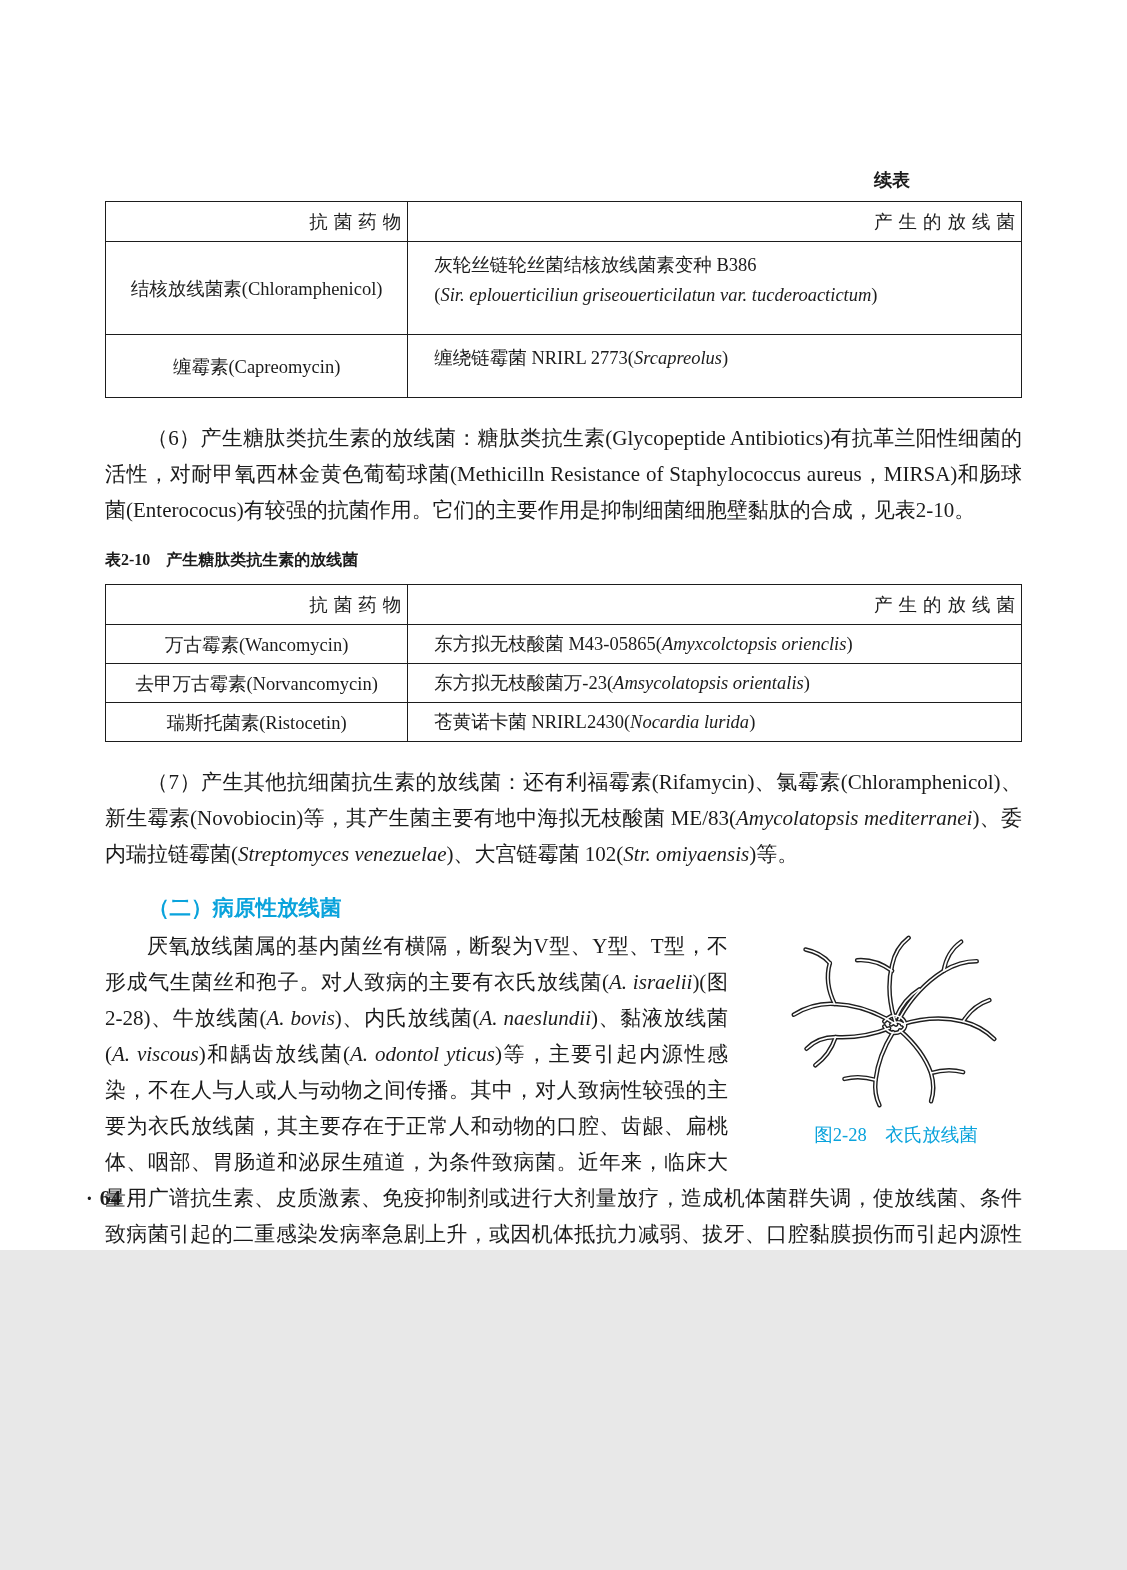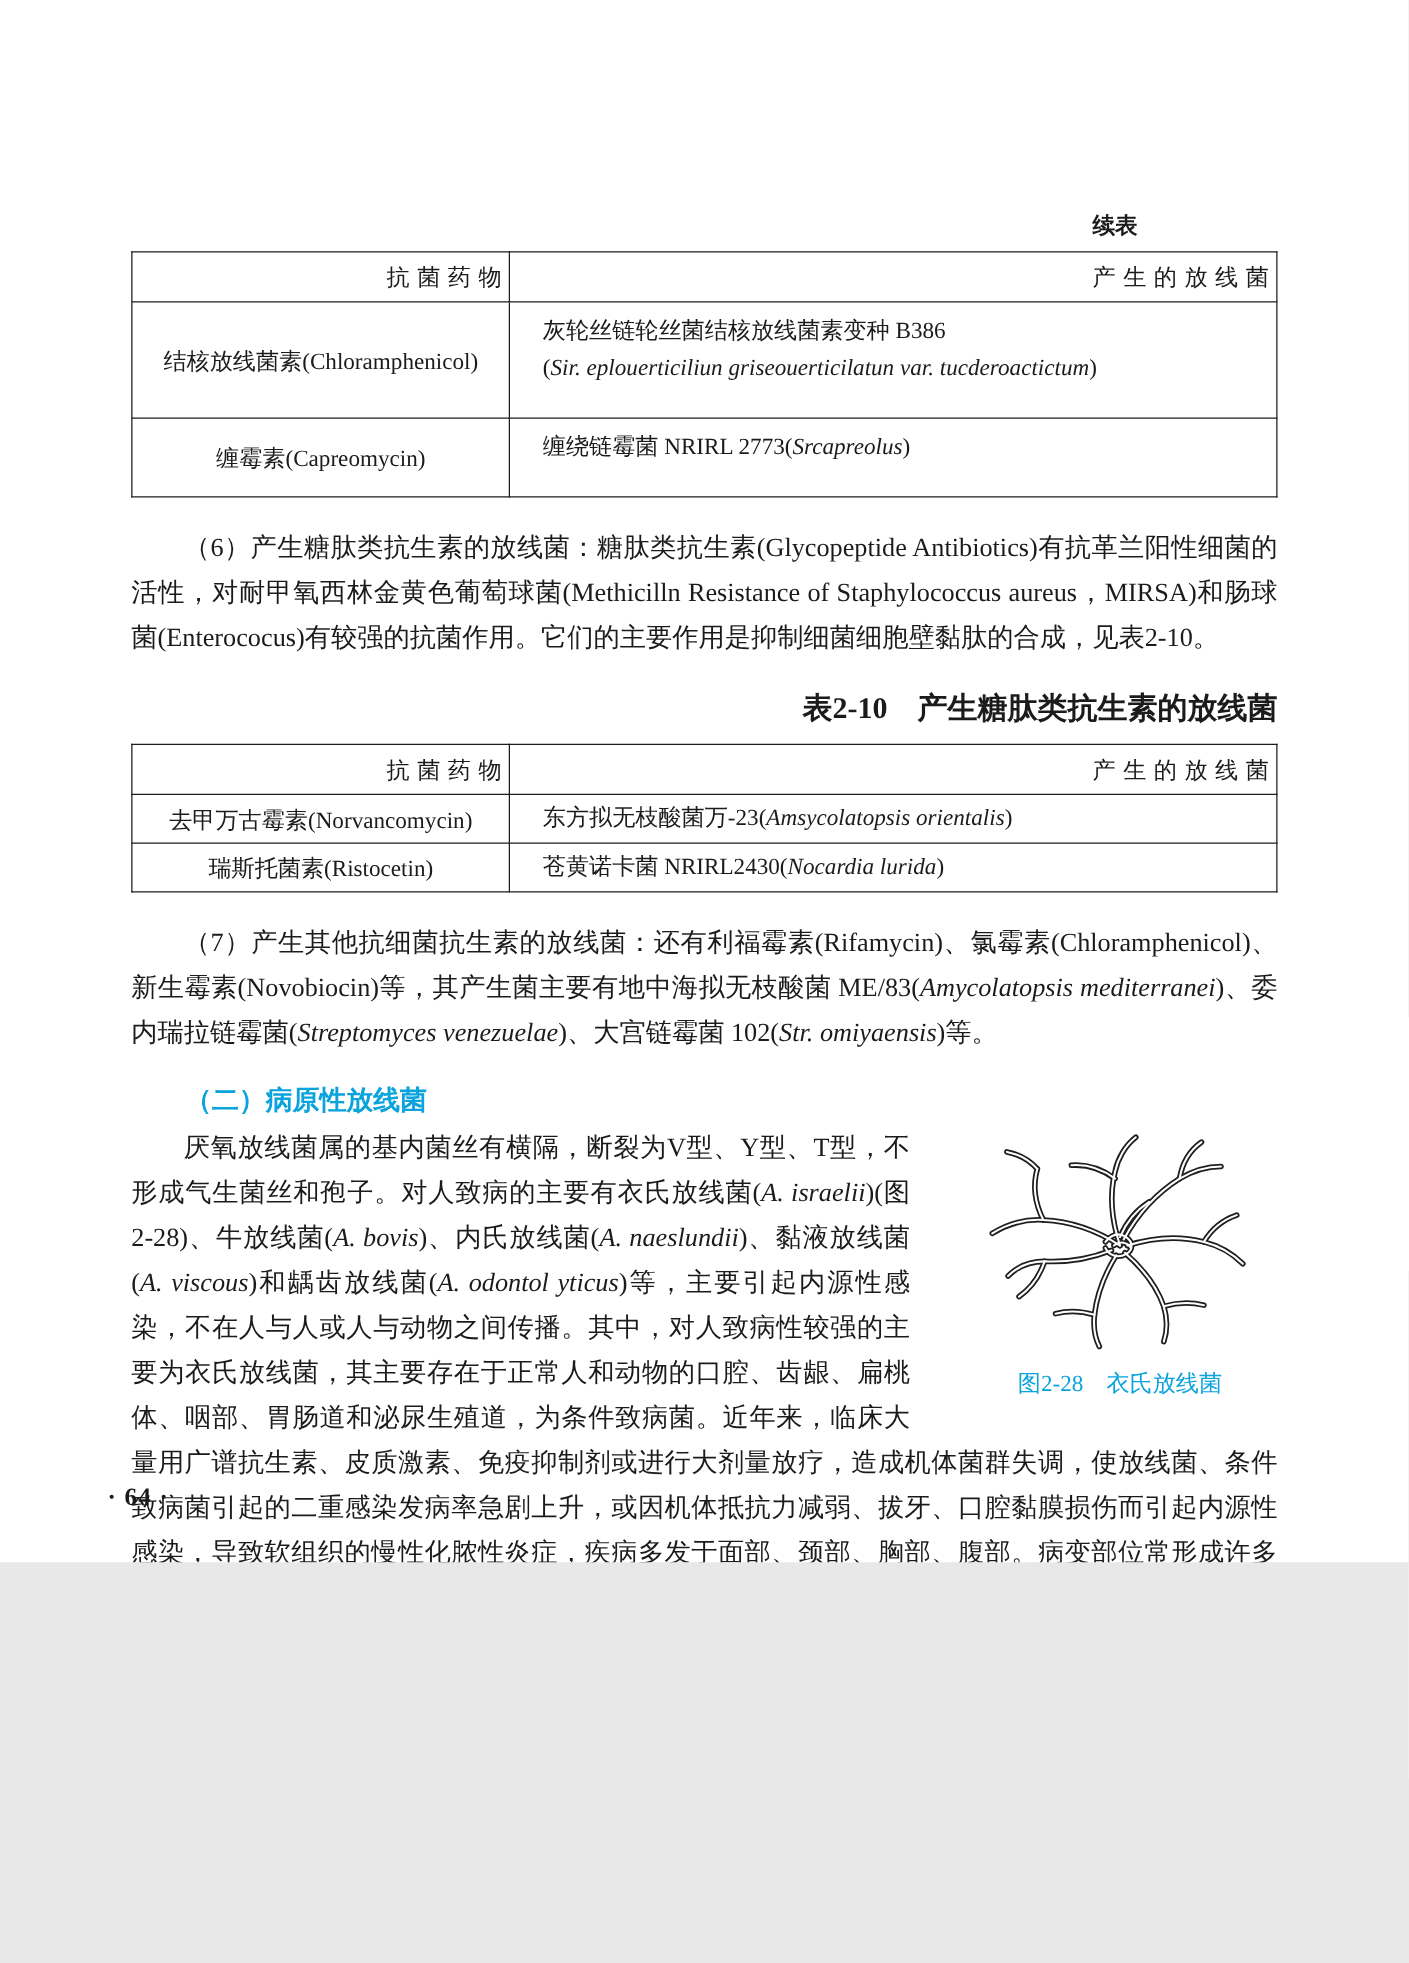--- a/index.html
+++ b/index.html
@@ -37,23 +37,23 @@
   .tall td { height:82px; }
   .it { font-style:italic; }
   .para {
     font-size:21px;
     line-height:36px;
     text-align:justify;
     text-indent:2em;
     margin-top:22px;
   }
   .tbl-title {
-    text-align:right;
+    text-align:left;
     font-weight:bold;
-    font-size:24px;
+    font-size:16px;
     margin:22px 0 13px 0;
   }
   .blue-heading {
     color:var(--accent,#0aa3dc);
     font-size:21.5px;
     font-weight:bold;
     text-indent:2em;
     margin-top:16px;
     line-height:40px;
   }
@@ -121,20 +121,24 @@
         <col class="c2">
       </colgroup>
     <thead>
       <tr>
         <th>抗菌药物</th>
         <th>产生的放线菌</th>
       </tr>
     </thead>
     <tbody>
       <tr>
+        <td class="drug">万古霉素(Wancomycin)</td>
+        <td class="producer"><span>东方拟无枝酸菌 M43-05865(</span><span class="it">Amyxcolctopsis orienclis</span><span>)</span></td>
+      </tr>
+      <tr>
         <td class="drug">去甲万古霉素(Norvancomycin)</td>
         <td class="producer"><span>东方拟无枝酸菌万-23(</span><span class="it">Amsycolatopsis orientalis</span><span>)</span></td>
       </tr>
       <tr>
         <td class="drug">瑞斯托菌素(Ristocetin)</td>
         <td class="producer"><span>苍黄诺卡菌 NRIRL2430(</span><span class="it">Nocardia lurida</span><span>)</span></td>
       </tr>
     </tbody>
   </table>
 

